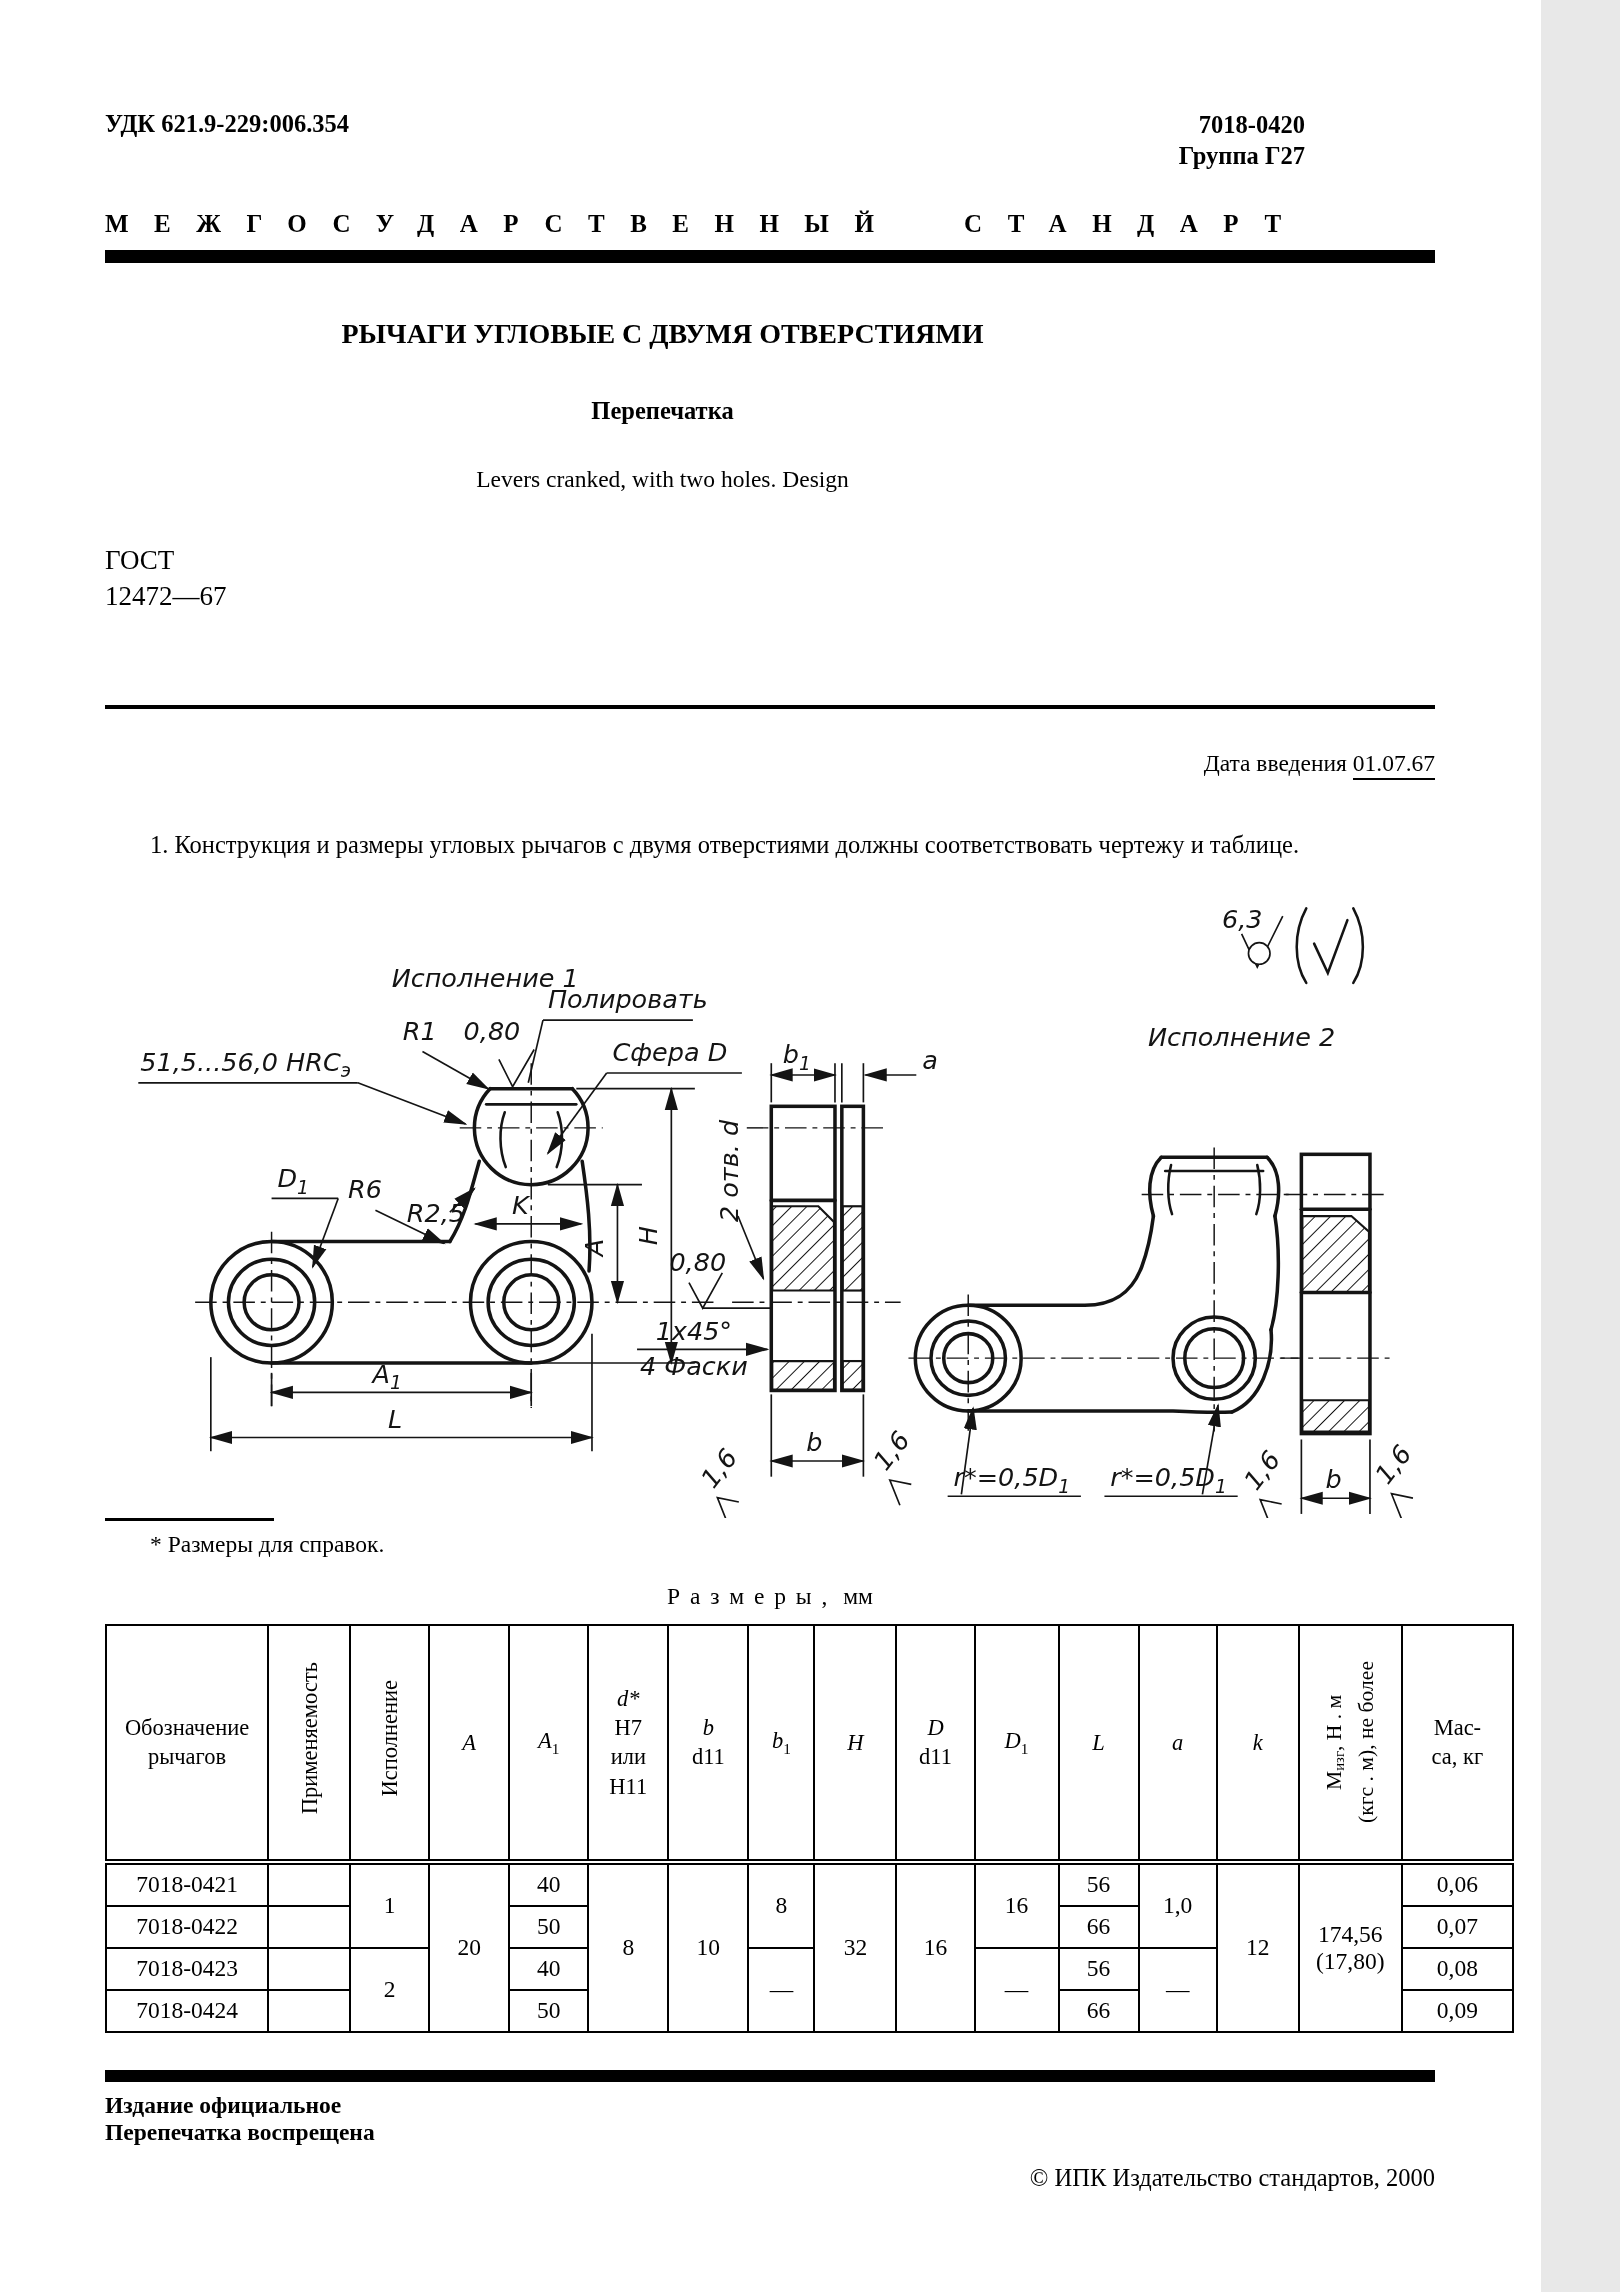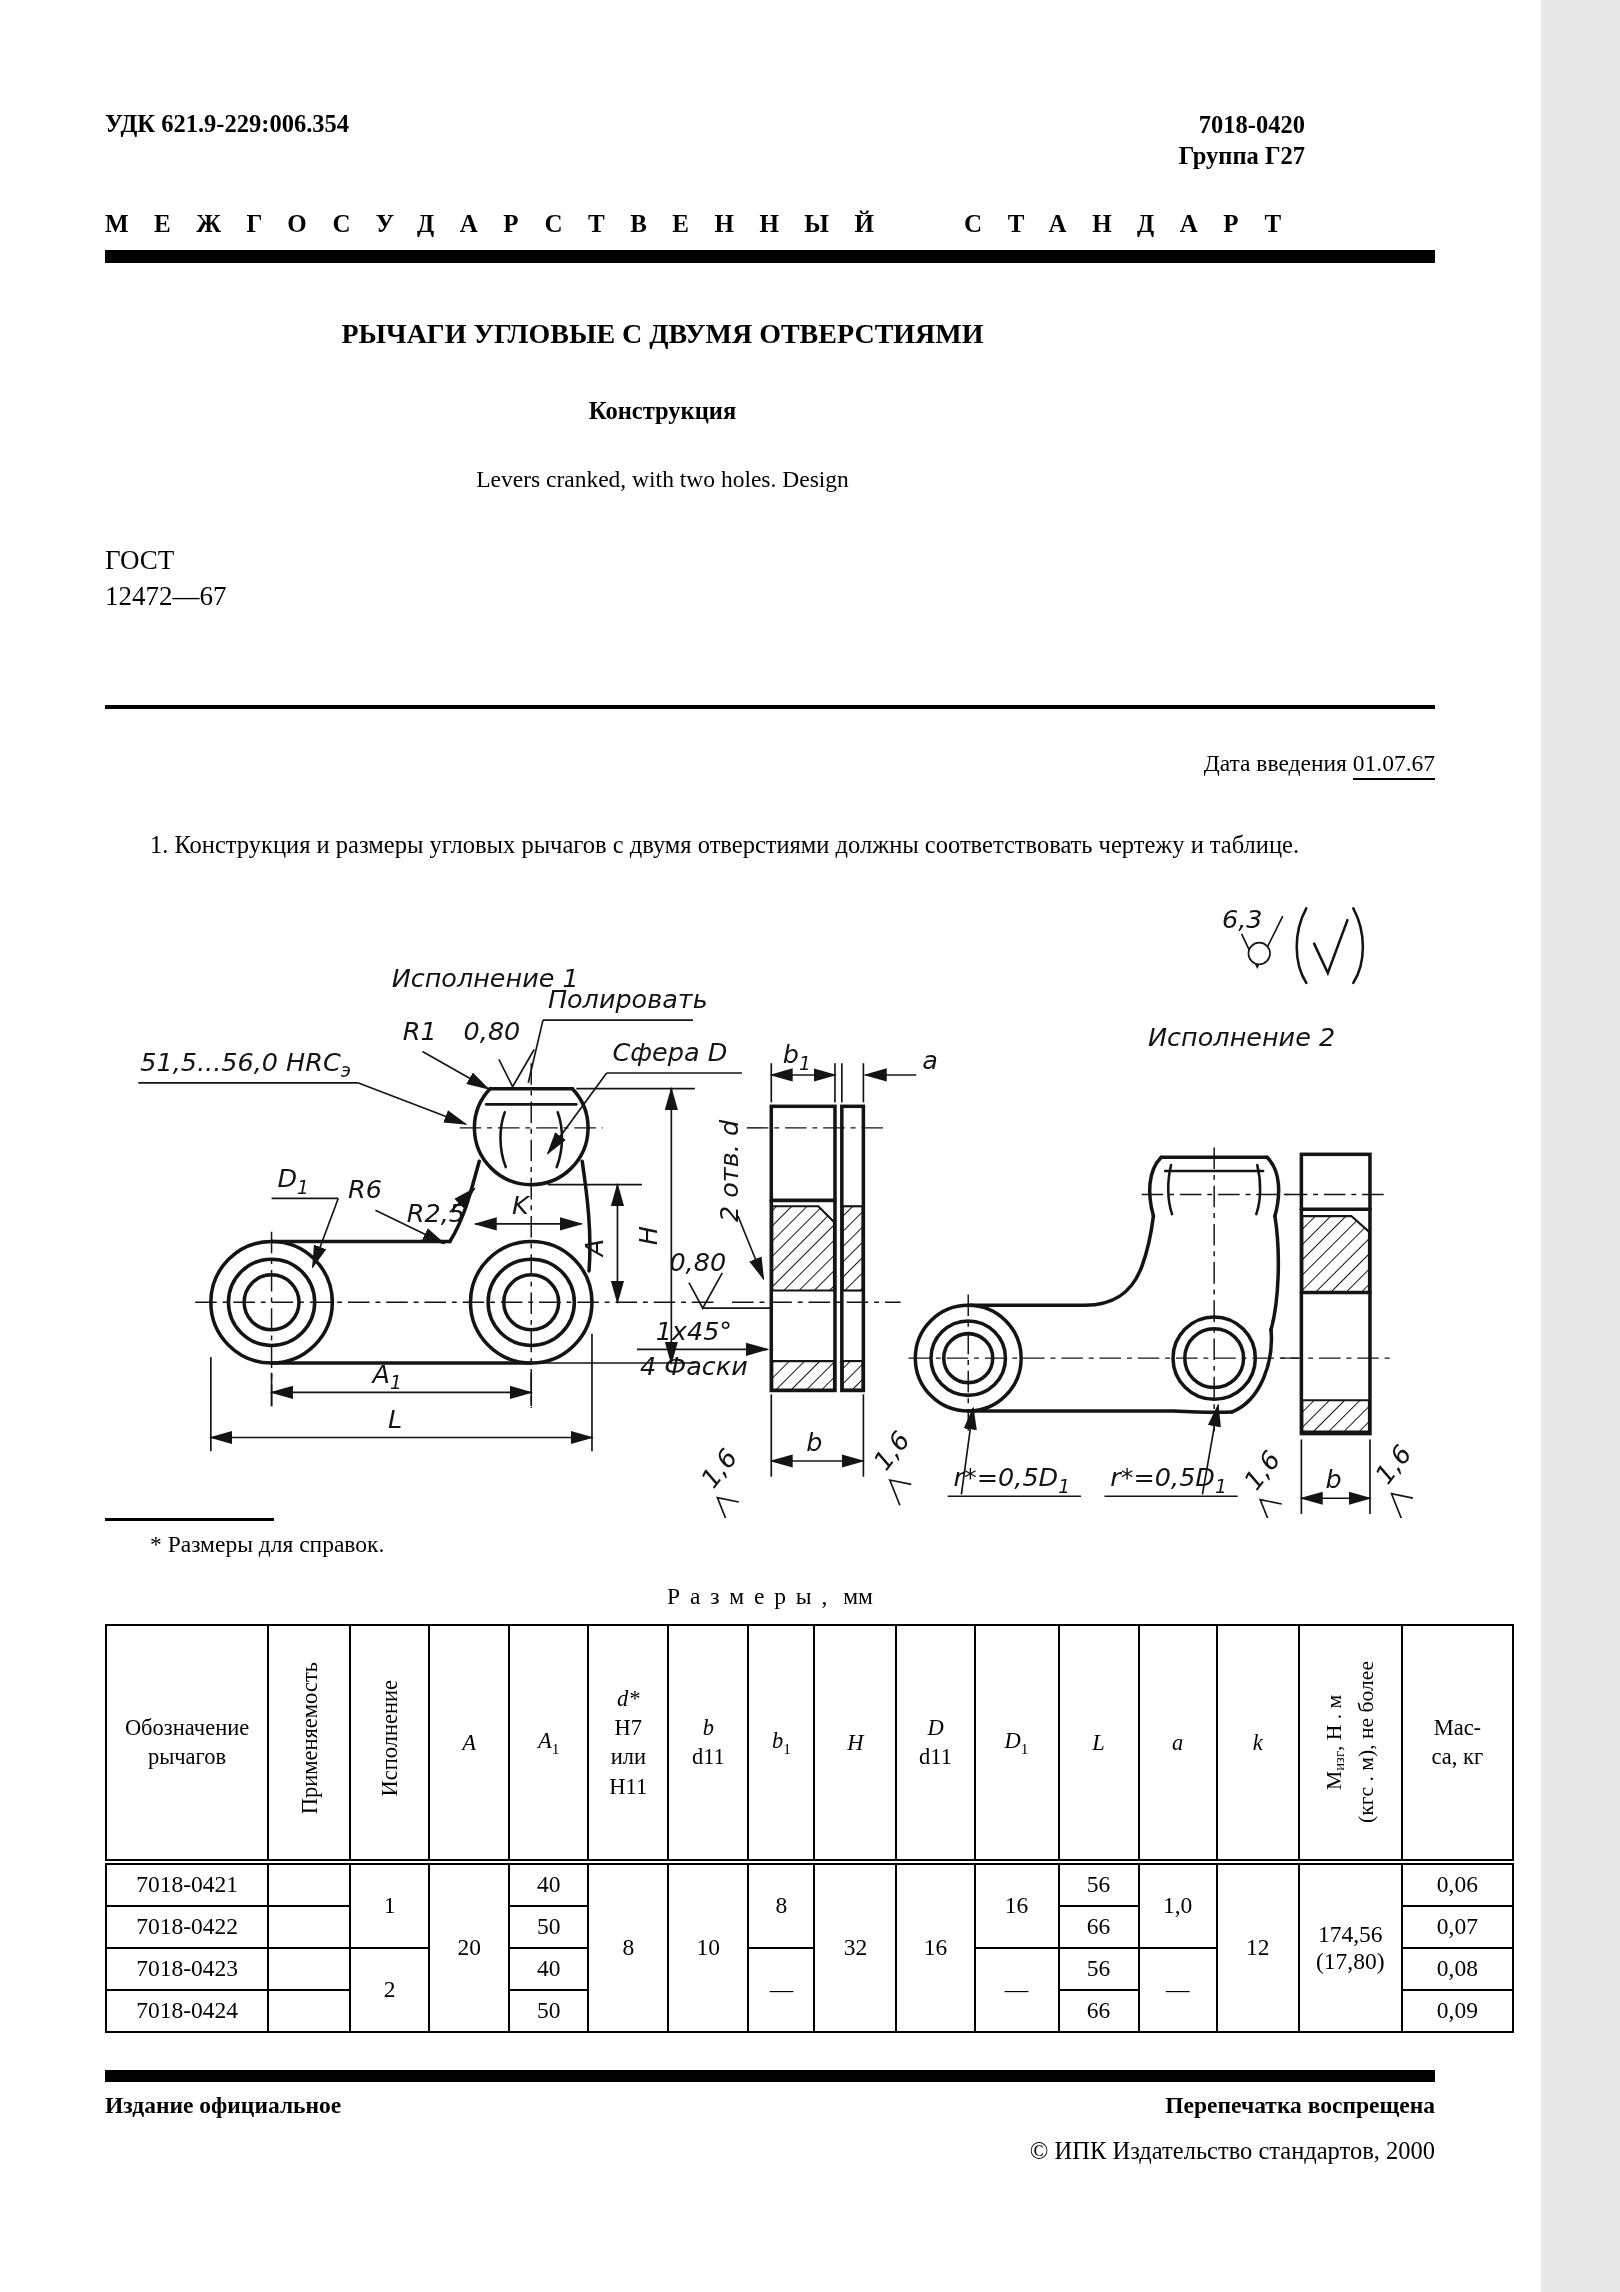--- a/index.html
+++ b/index.html
@@ -53,21 +53,21 @@
                 padding:3.9px 2px;height:225px;line-height:1.3;}
   table.dims td{text-align:center;vertical-align:middle;height:40px;padding:0 3.9px;}
   .vert{writing-mode:vertical-rl;transform:rotate(180deg);white-space:nowrap;
         display:inline-block;}
   .m-head{display:flex;justify-content:center;gap:2.9px;font-size:21.6px;}
   .ital{font-style:italic;}
   sub{font-size:68%;}
   
   .bar2{margin-top:37px;}
   .footer-row{display:flex;justify-content:space-between;font-weight:bold;
-              font-size:23.5px;margin-top:9.8px;}
+              font-size:23.5px;margin-top:9.8px;flex-direction:column;}
   .copyright{text-align:right;font-size:24.5px;margin-top:17.6px;}
 </style>
 </head>
 <body>
 
 <div class="page">
 
   <div class="udc-row">
     <span>УДК 621.9-229:006.354</span>
     <div class="doc-group">
@@ -75,21 +75,21 @@
       <div>Группа Г27</div>
     </div>
   </div>
 
   <div class="standard-name">МЕЖГОСУДАРСТВЕННЫЙ СТАНДАРТ</div>
   <div class="black-bar"></div>
 
   <div class="title-block">
     <div class="title-left">
       <div class="main-title">РЫЧАГИ УГЛОВЫЕ С ДВУМЯ ОТВЕРСТИЯМИ</div>
-      <div class="subtitle">Конструкция</div>
+      <div class="subtitle">Перепечатка</div>
       <div class="title-en">Levers cranked, with two holes. Design</div>
     </div>
     <div class="gost">
       <div>ГОСТ</div>
       <div>12472—67</div>
     </div>
   </div>
 
   <div class="rule"></div>
 

